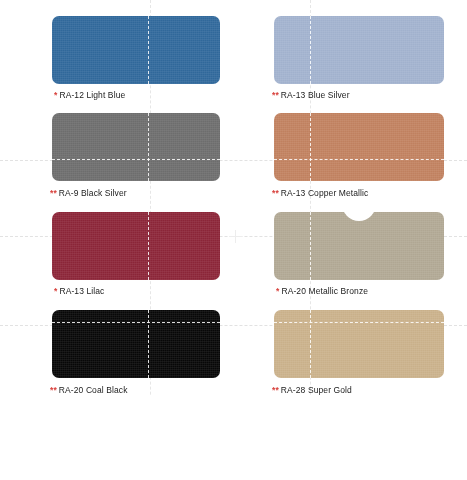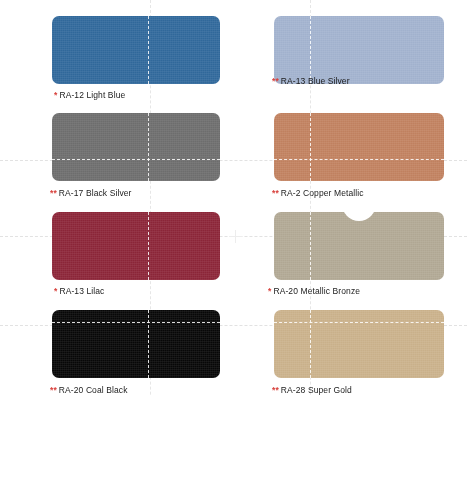--- a/index.html
+++ b/index.html
@@ -195,21 +195,21 @@
       </div>
       <div class="swatch" style="left: 52px; top: 409px; width: 168px; height: 68px; background: rgb(169, 192, 184);">
         <div class="swatch-inner">
           <div class="grain"></div>
           <div class="fold-v" style="left: 57%;"></div>
         </div>
       </div>
     </div>
   <div id="labels">
       <div class="label" style="left: 54px; top: 90px;"><span class="stars">*</span><span class="code">RA-12 Light Blue</span></div>
-      <div class="label" style="left: 272px; top: 76px; text-align: center;"><span class="stars">**</span><span class="code">RA-13 Blue Silver</span></div>
-      <div class="label" style="left: 50px; top: 188px;"><span class="stars">**</span><span class="code">RA-17 Black Silver</span></div>
-      <div class="label" style="left: 272px; top: 188px;"><span class="stars">**</span><span class="code">RA-2 Copper Metallic</span></div>
+      <div class="label" style="left: 272px; top: 90px; text-align: center;"><span class="stars">**</span><span class="code">RA-13 Blue Silver</span></div>
+      <div class="label" style="left: 50px; top: 188px;"><span class="stars">**</span><span class="code">RA-9 Black Silver</span></div>
+      <div class="label" style="left: 272px; top: 188px;"><span class="stars">**</span><span class="code">RA-13 Copper Metallic</span></div>
       <div class="label" style="left: 54px; top: 286px;"><span class="stars">*</span><span class="code">RA-13 Lilac</span></div>
-      <div class="label" style="left: 268px; top: 286px;"><span class="stars">*</span><span class="code">RA-20 Metallic Bronze</span></div>
+      <div class="label" style="left: 276px; top: 286px;"><span class="stars">*</span><span class="code">RA-20 Metallic Bronze</span></div>
       <div class="label" style="left: 50px; top: 385px;"><span class="stars">**</span><span class="code">RA-20 Coal Black</span></div>
       <div class="label" style="left: 272px; top: 385px;"><span class="stars">**</span><span class="code">RA-28  Super Gold</span></div>
     </div>
 </div>
 
 </body></html>

